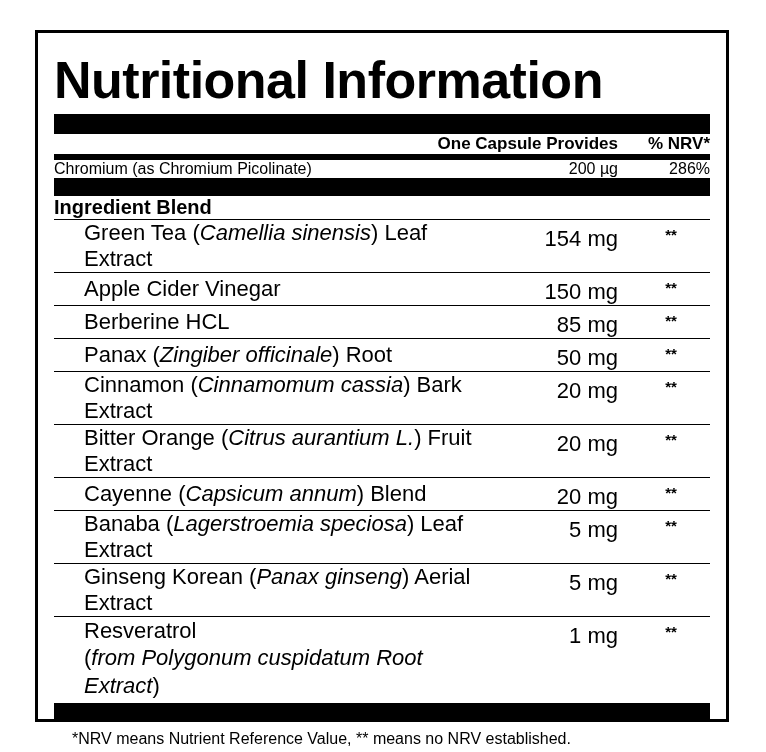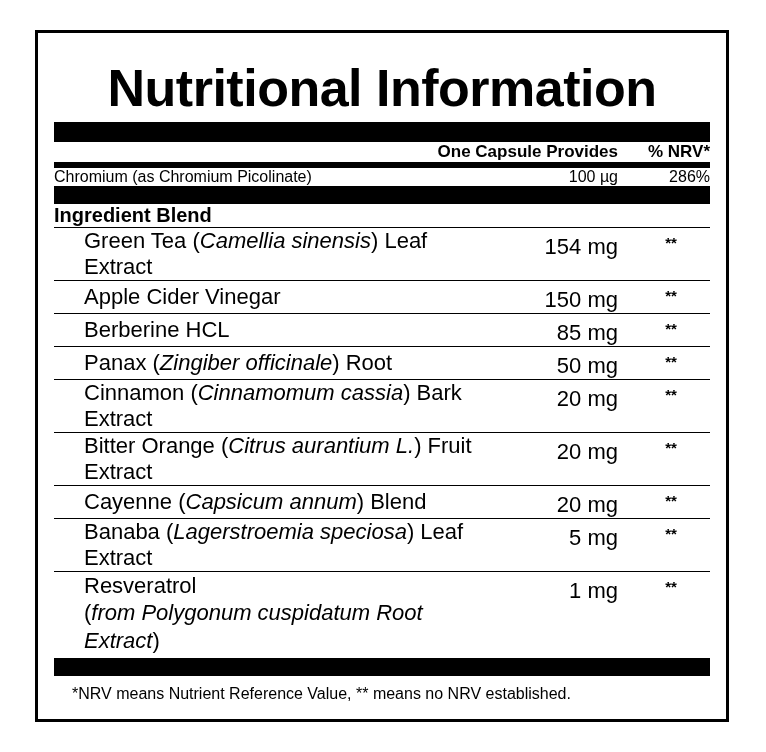--- a/index.html
+++ b/index.html
@@ -29,23 +29,22 @@
     left: 16px;
     top: 12px;
     right: 16px;
     bottom: 10px;
   }
   .title {
     font-size: 52px;
     font-weight: bold;
     letter-spacing: -0.5px;
     line-height: 1.05;
-    text-align: center;
     white-space: nowrap;
-    margin: 16px 0 6px 0;
+    margin: 8px 0 6px 0;
   }
   .bar-thick {
     background: #000000;
     height: 20px;
     margin: 4px 0 0 0;
   }
   .bar-mid {
     background: #000000;
     height: 18px;
     margin: 0;
@@ -142,21 +141,21 @@
 
     <table class="nutri">
       <colgroup>
         <col>
         <col class="w-amt">
         <col class="w-nrv">
       </colgroup>
       <tbody>
         <tr class="main-nutrient">
           <td class="col-name">Chromium (as Chromium Picolinate)</td>
-          <td class="col-amt">100 µg</td>
+          <td class="col-amt">200 µg</td>
           <td class="col-nrv">286%</td>
         </tr>
       </tbody>
     </table>
 
     <div class="bar-mid"></div>
 
     <table class="nutri">
       <colgroup>
         <col>
@@ -209,20 +208,25 @@
           <td class="col-amt">20 mg</td>
           <td class="col-nrv">**</td>
         </tr>
 
         <tr class="ing-row">
           <td class="col-name"><span>Banaba (</span><em>Lagerstroemia speciosa</em><span>) Leaf Extract</span></td>
           <td class="col-amt">5 mg</td>
           <td class="col-nrv">**</td>
         </tr>
 
+        <tr class="ing-row">
+          <td class="col-name"><span>Ginseng Korean (</span><em>Panax ginseng</em><span>) Aerial Extract</span></td>
+          <td class="col-amt">5 mg</td>
+          <td class="col-nrv">**</td>
+        </tr>
 
         <tr class="ing-row two-line">
           <td class="col-name"><span>Resveratrol</span><br><span>(</span><em>from Polygonum cuspidatum Root Extract</em><span>)</span></td>
           <td class="col-amt">1 mg</td>
           <td class="col-nrv">**</td>
         </tr>
       </tbody>
     </table>
 
     <div class="bar-mid" style="margin-top:4px;"></div>

